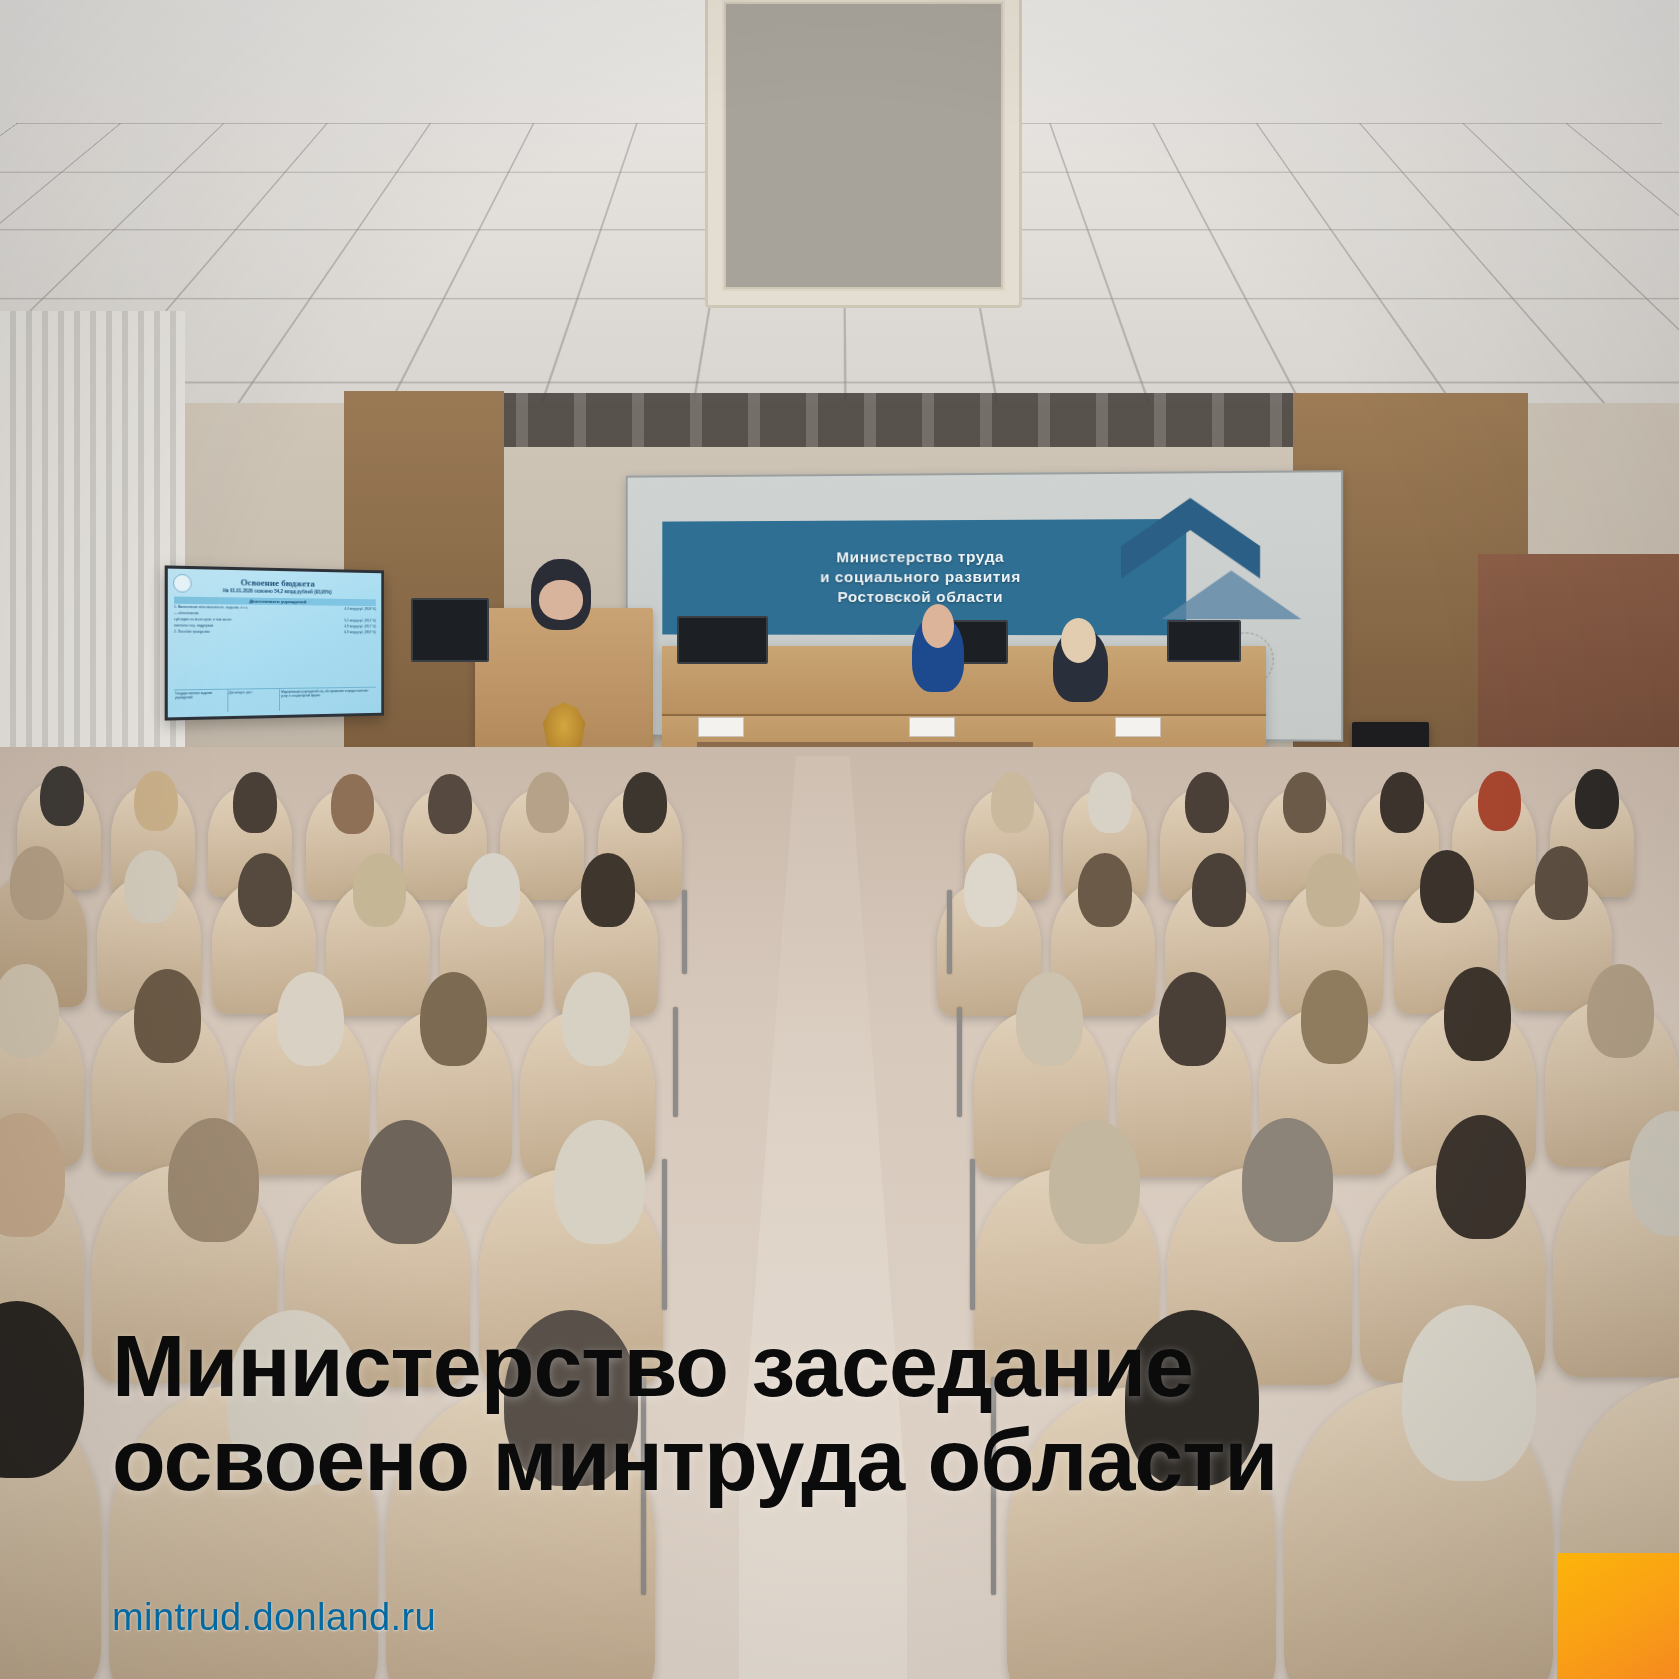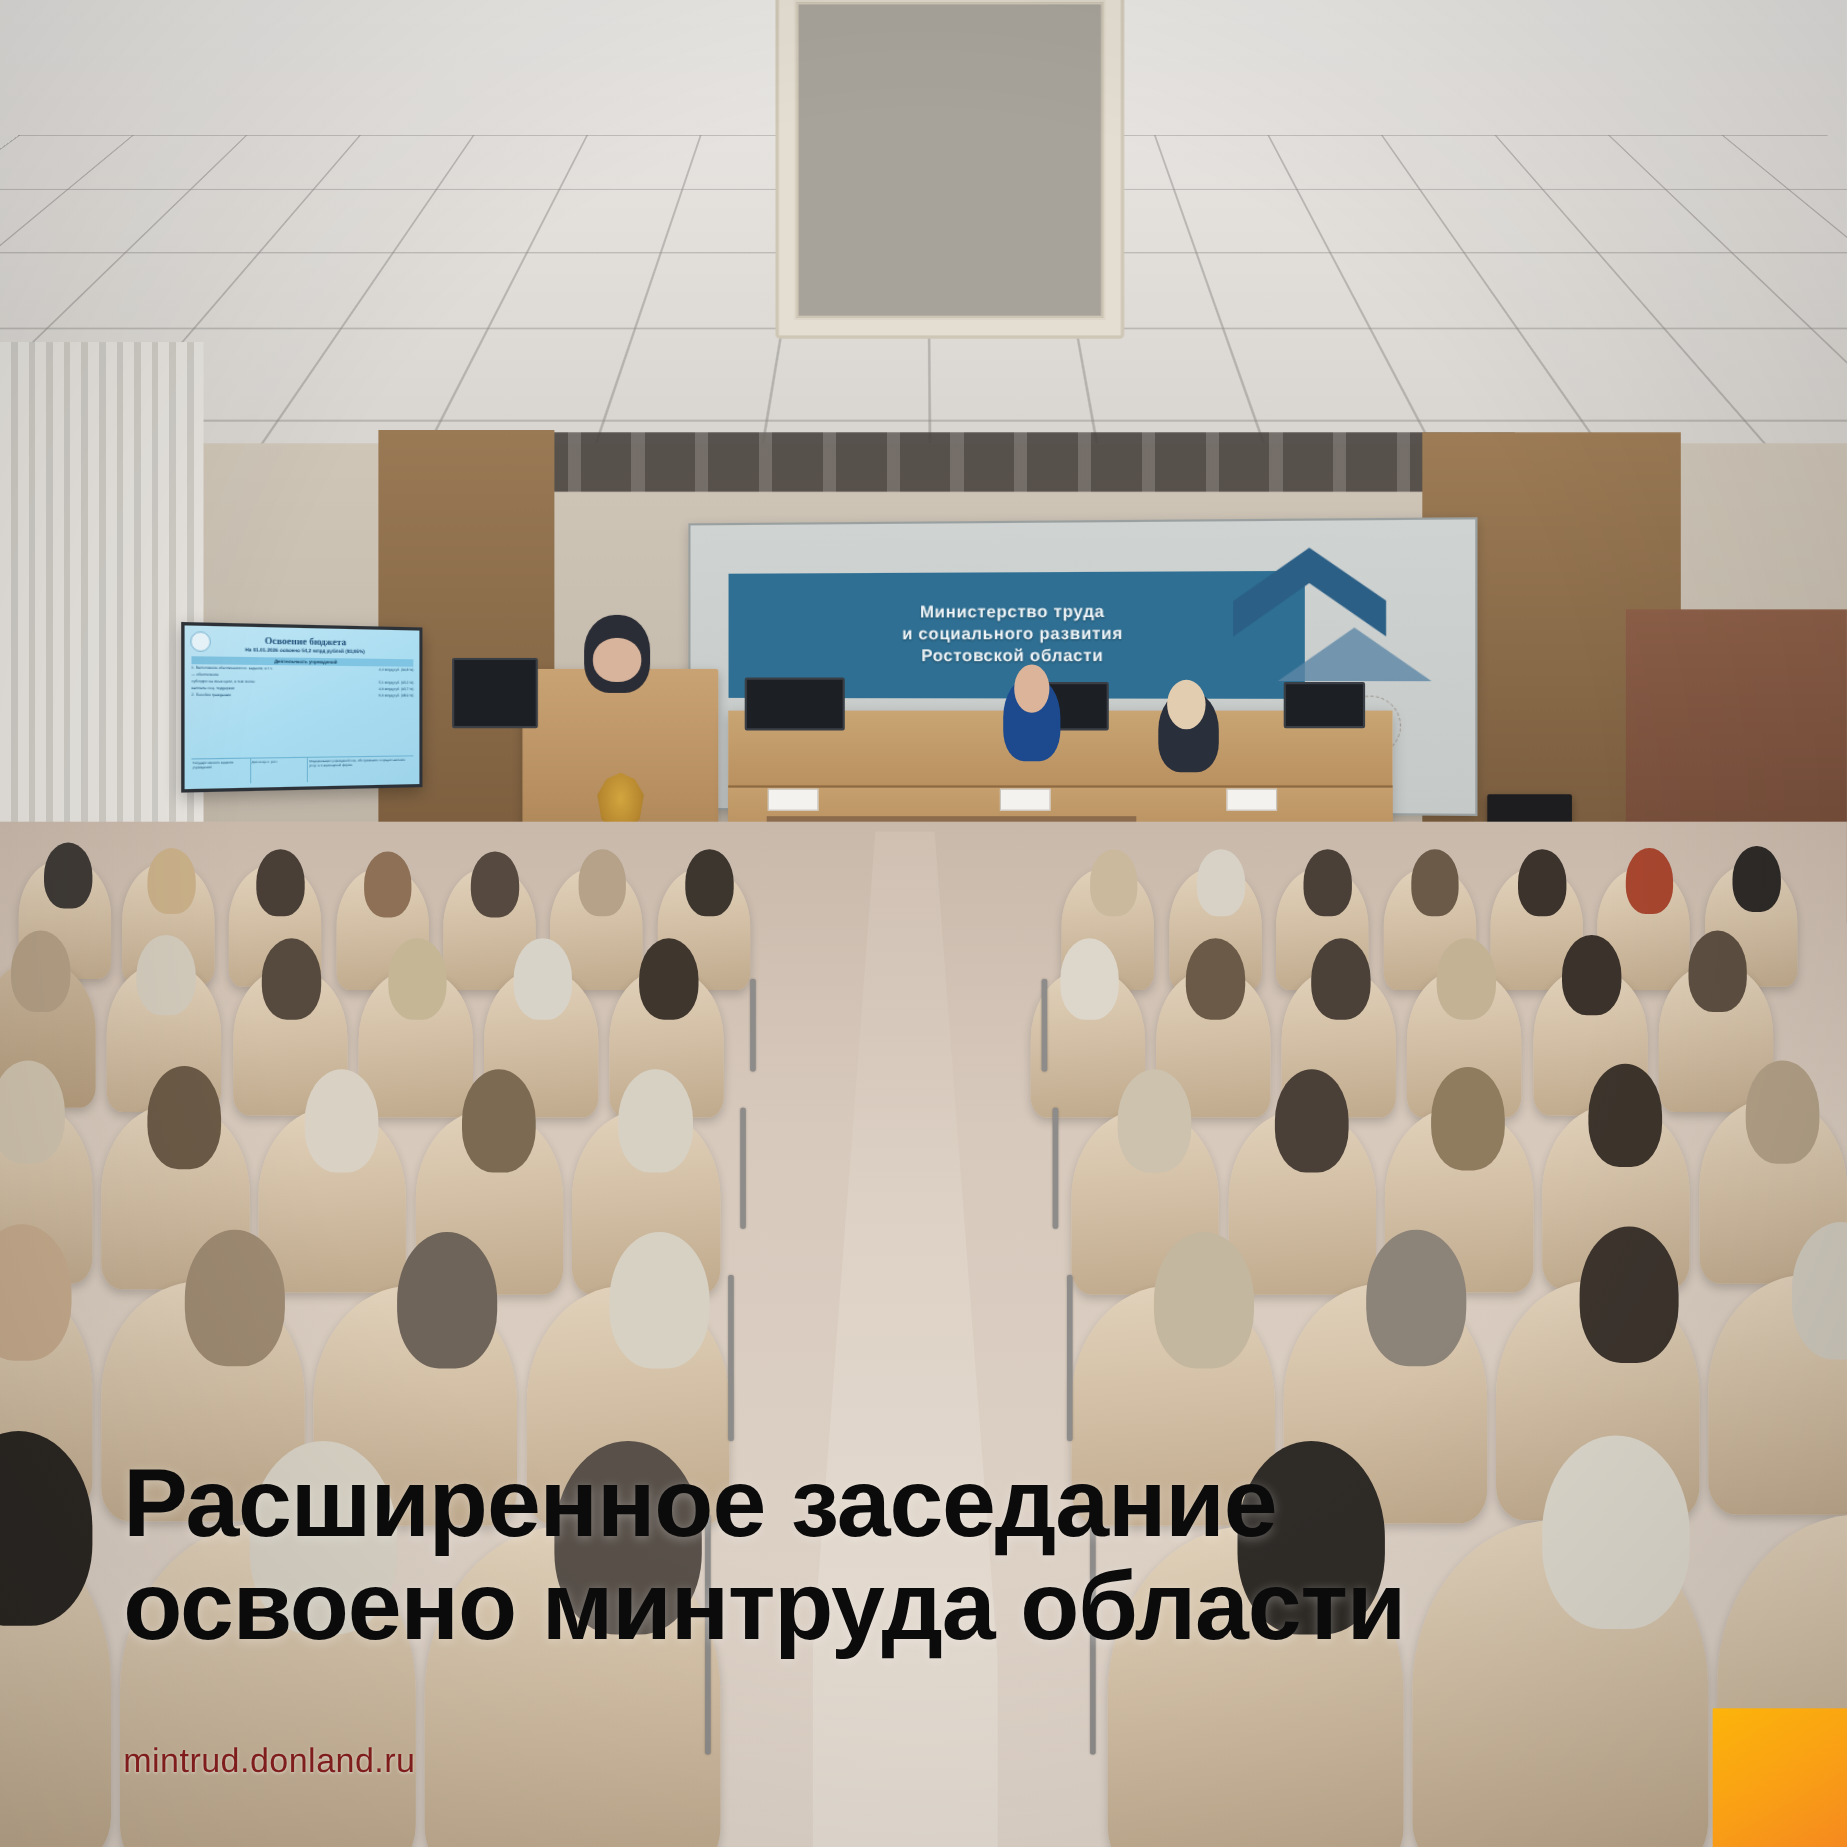--- a/index.html
+++ b/index.html
@@ -252,22 +252,22 @@
     position:absolute;left:112px;right:110px;bottom:172px;
     color:#0b0b0b;
     font-family:"Liberation Sans",sans-serif;
     font-weight:700;font-size:88px;line-height:1.07;
     letter-spacing:-1px;
     text-shadow:0 2px 10px rgba(255,255,255,.30);
   }
   .headline .l2{display:block;}
 
   .watermark{
-    position:absolute;left:112px;bottom:60px;
-    color:#7f1d1d;font-size:31px;letter-spacing:.4px;
+    position:absolute;left:112px;bottom:40px;
+    color:#0369a1;font-size:38px;letter-spacing:.4px;
     text-shadow:0 1px 3px rgba(255,255,255,.55);
   }
 
   .corner-accent{
     position:absolute;right:0;bottom:0;width:122px;height:126px;
     background:linear-gradient(150deg,#fcb40a 0%,#f99f15 55%,#f5891f 100%);
   }
 </style>
 </head>
 <body>
@@ -535,20 +535,20 @@
     <div class="leg" style="left:56.4%;top:53%;height:5%;"></div>
     <div class="leg" style="left:57%;top:60%;height:6.5%;"></div>
     <div class="leg" style="left:57.8%;top:69%;height:9%;"></div>
     <div class="leg" style="left:59%;top:82%;height:13%;"></div>
 
     <div class="vignette"></div>
   </div>
 
 
   <div class="headline">
-    <span class="l1">Расширенное заседание</span>
+    <span class="l1">Министерство заседание</span>
     <span class="l2">освоено минтруда области</span>
   </div>
 
   <div class="watermark">mintrud.donland.ru</div>
 
   <div class="corner-accent"></div>
 </div>
 
 </body></html>

